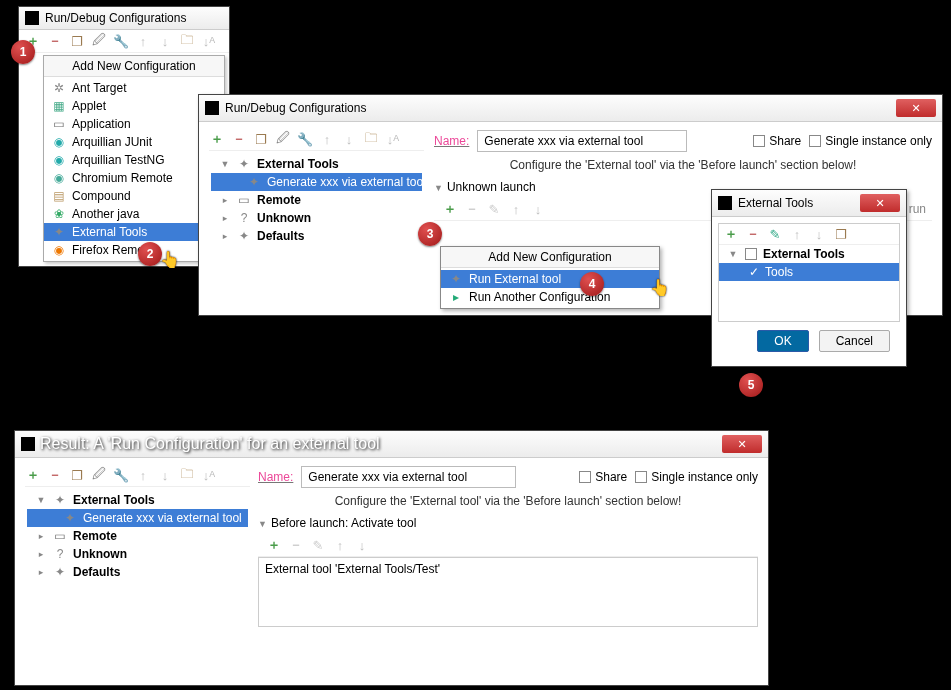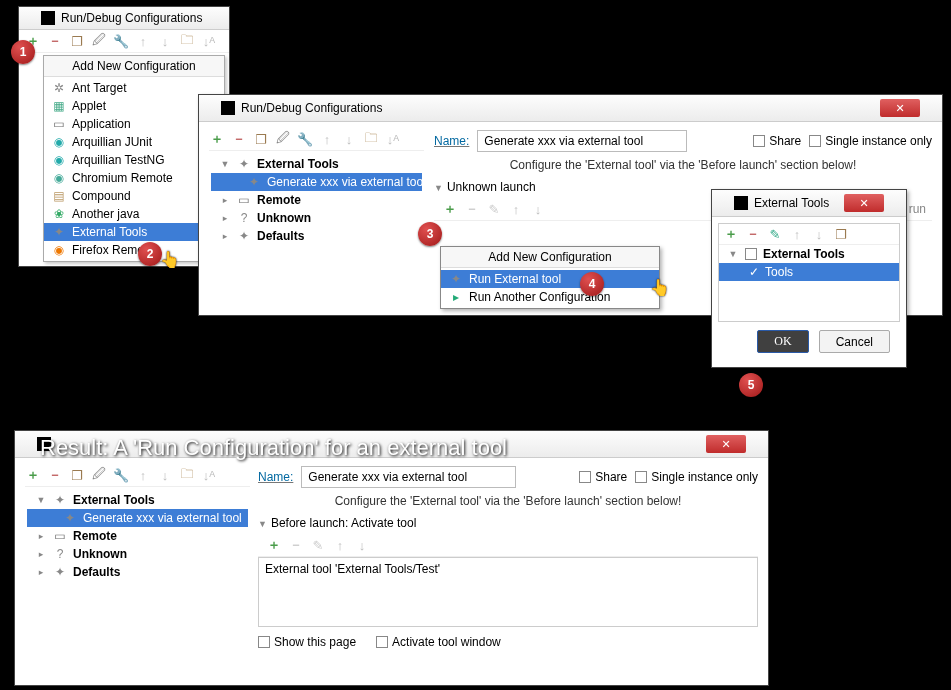--- a/index.html
+++ b/index.html
@@ -1,19 +1,19 @@
 <!DOCTYPE html>
 <html><head>
 <meta charset="utf-8">
 <style>
 * { box-sizing: border-box; font-family: "Segoe UI", Tahoma, sans-serif; font-size: 12px; }
 body { margin: 0; background: #000; width: 951px; height: 690px; position: relative; overflow: hidden; }
 
 .window { position: absolute; background: #fff; border: 1px solid #444; box-shadow: 2px 2px 4px rgba(0,0,0,.3); }
-.titlebar { display: flex; align-items: center; padding: 4px 22px; background: linear-gradient(#fdfdfd,#ececec); border-bottom: 1px solid #ccc; gap: 6px; }
+.titlebar { display: flex; align-items: center; padding: 4px 6px; background: linear-gradient(#fdfdfd,#ececec); border-bottom: 1px solid #ccc; gap: 6px; }
 .titlebar .icon-intellij { width: 14px; height: 14px; background: #000; display: inline-block; }
 .close-btn { margin-left: auto; width: 40px; height: 18px; background: linear-gradient(#e06060,#c02c2c); border-radius: 2px; display: flex; align-items: center; justify-content: center; color: #fff; cursor: pointer; }
 .close-btn::after { content: "✕"; font-size: 11px; }
 
 .toolbar { display: flex; align-items: center; padding: 3px 6px; gap: 6px; border-bottom: 1px solid #eee; }
 .toolbar .tb-icon { width: 16px; height: 16px; display: flex; align-items: center; justify-content: center; font-size: 13px; cursor: pointer; }
 .tb-plus { color: #4a9c4a; font-weight: bold; }
 .tb-minus { color: #c06060; font-weight: bold; }
 .tb-copy { color: #9a7a50; }
 .tb-pencil { color: #888; }
@@ -26,43 +26,43 @@
 .menu-item, .tree-item { display: flex; align-items: center; padding: 2px 8px; gap: 6px; cursor: pointer; white-space: nowrap; }
 .menu-item.sel, .tree-item.sel { background: #3d7dd6; color: #fff; }
 .menu-item .mi-icon, .tree-item .ti-icon { width: 14px; height: 14px; display: flex; align-items: center; justify-content: center; font-size: 12px; flex-shrink: 0; }
 
 .tree { padding: 4px 2px; }
 .tree .ind-tog { width: 12px; color: #888; display: inline-flex; justify-content: center; font-size: 9px; }
 .tree .ti-bold { font-weight: bold; }
 .tree .tree-item.child { padding-left: 36px; }
 
 .form-row { display: flex; align-items: center; gap: 8px; padding: 2px 0; }
-.label { color: #0369a1; }
+.label { color: #ec4899; }
 .label.u { text-decoration: underline; text-decoration-color: #777; text-underline-offset: 1px; }
 input.txt { border: 1px solid #bbb; padding: 3px 6px; font-size: 12px; }
 .check { display: flex; align-items: center; gap: 4px; }
 .check .box { width: 12px; height: 12px; border: 1px solid #888; background: #fff; }
 
 .section-title { font-weight: normal; padding: 4px 0; }
 .section-title .arrow { color: #888; font-size: 9px; margin-right: 4px; }
 .hint { color: #777; text-align: center; padding: 4px; }
 .bl-box { border: 1px solid #ccc; min-height: 20px; padding: 4px 6px; }
 
 .marker { position: absolute; width: 24px; height: 24px; border-radius: 50%; background: radial-gradient(circle at 35% 30%, #e05050, #a01818); color: #fff; display: flex; align-items: center; justify-content: center; font-weight: bold; font-size: 12px; z-index: 50; box-shadow: 0 1px 2px rgba(0,0,0,.5); }
 
 .cursor-hand { position: absolute; font-size: 16px; z-index: 49; color: #fff; text-shadow: 0 0 2px #000; }
 
 .btn-bar { display: flex; gap: 10px; justify-content: flex-end; padding: 8px 10px; }
 .btn { border: 1px solid #aaa; padding: 3px 16px; border-radius: 2px; background: #f3f3f3; cursor: pointer; }
-.btn.primary { background: #404040; border-color: #2a5aa8; color: #fff; font-family: Liberation Serif, serif; }
+.btn.primary { background: #0369a1; border-color: #2a5aa8; color: #fff; }
 
 .ic-ant{color:#888}.ic-applet{color:#4a8;}
 .ic-app{color:#666}.ic-arq{color:#2aa}.ic-chr{color:#4a9}.ic-cmp{color:#b96}.ic-cucumber{color:#3a6}.ic-ext{color:#888}.ic-ff{color:#e70}
 .ic-remote{color:#666}.ic-unknown{color:#888}.ic-defaults{color:#888}.ic-run{color:#2a7}
-.result-overlay { position: absolute; left: 40px; top: 435px; font-size: 22px; color: #fff; text-shadow: 1px 1px 3px #000; z-index: 60; font-family: Arial; }
+.result-overlay { position: absolute; left: 40px; top: 435px; font-size: 16px; color: #fff; text-shadow: 1px 1px 3px #000; z-index: 60; font-family: Arial; }
 </style>
 </head>
 <body>
 
 <div class="window" style="left:18px; top:6px; width:212px;">
   <div class="titlebar">
     <span class="icon-intellij"></span>
     <span>Run/Debug Configurations</span>
   </div>
   <div class="toolbar">
@@ -311,30 +311,20 @@
       <div class="toolbar" style="padding-left:8px">
         <span class="tb-icon tb-plus">＋</span>
         <span class="tb-icon tb-minus" style="color:#ccc">－</span>
         <span class="tb-icon" style="color:#ccc">✎</span>
         <span class="tb-icon tb-arrows">↑</span>
         <span class="tb-icon tb-arrows">↓</span>
       </div>
       <div class="bl-box" style="height:70px">
         <span>External tool 'External Tools/Test'</span>
       </div>
-      <div class="form-row" style="margin-top:6px;gap:20px">
-        <label class="check">
-            <span class="box"></span>
-            <span class="u">Show this page</span>
-          </label>
-        <label class="check">
-            <span class="box"></span>
-            <span class="u">Activate tool window</span>
-          </label>
-      </div>
     </div>
   </div>
 </div>
 
 <div class="result-overlay">Result: A 'Run Configuration' for an external tool</div>
 
 <div class="marker" style="left:11px; top:40px">1</div>
 <div class="marker" style="left:138px; top:242px">2</div>
 <div class="marker" style="left:418px; top:222px">3</div>
 <div class="marker" style="left:580px; top:272px">4</div>

